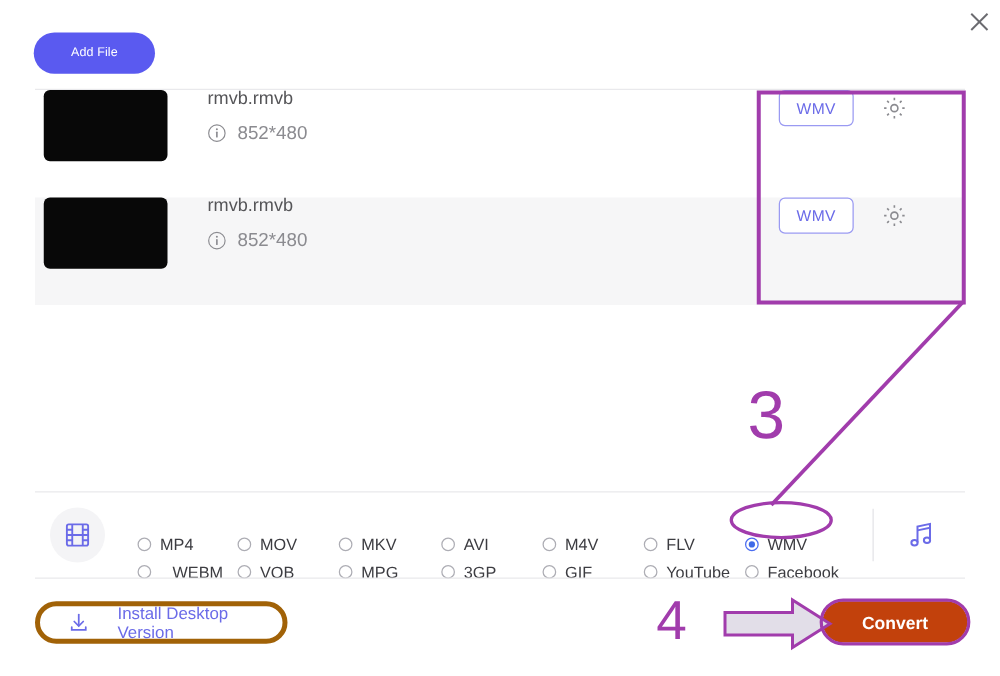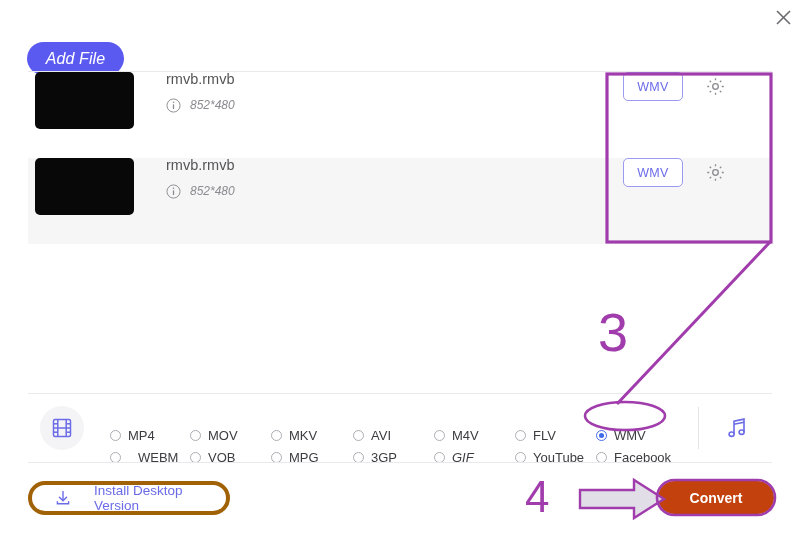--- a/index.html
+++ b/index.html
@@ -27,34 +27,33 @@
     align-items: center;
     justify-content: center;
     cursor: pointer;
   }
   .close-btn svg { display: block; }
 
   
   .add-file {
     position: absolute;
     left: 27px;
-    top: 42px;
+    top: 26px;
     width: 97px;
     height: 33px;
     border-radius: 17px;
     background: #5a5af0;
     color: #ffffff;
-    font-size: 16px;
+    font-size: 10px;
     display: flex;
     align-items: center;
     justify-content: center;
     cursor: pointer;
     border: none;
     letter-spacing: .1px;
-    font-style: italic;
   }
 
   
   .file-list {
     position: absolute;
     left: 28px;
     top: 72px;
     width: 744px;
   }
   .divider-top {
@@ -96,23 +95,22 @@
     display: flex;
     align-items: center;
     gap: 9px;
   }
   .info-icon {
     width: 15px;
     height: 15px;
     flex: 0 0 auto;
   }
   .file-dim {
-    font-size: 12px;
+    font-size: 15px;
     color: #8b8b90;
-    font-style: italic;
   }
 
   .row-actions {
     display: flex;
     align-items: center;
     gap: 22px;
     margin-right: 46px;
   }
   .fmt-badge {
     width: 58px;
@@ -408,21 +406,21 @@
       <span>VOB</span>
     </div>
     <div class="radio-opt" style="grid-column:3;grid-row:2;">
       <span class="radio-dot"></span>
       <span>MPG</span>
     </div>
     <div class="radio-opt" style="grid-column:4;grid-row:2;">
       <span class="radio-dot"></span>
       <span>3GP</span>
     </div>
-    <div class="radio-opt" style="grid-column:5;grid-row:2;font-style:italic;">
+    <div class="radio-opt" style="grid-column:5;grid-row:2;">
       <span class="radio-dot"></span>
       <span>GIF</span>
     </div>
     <div class="radio-opt" style="grid-column:6;grid-row:2;">
       <span class="radio-dot"></span>
       <span>YouTube</span>
     </div>
     <div class="radio-opt" style="grid-column:7;grid-row:2;">
       <span class="radio-dot"></span>
       <span>Facebook</span>

